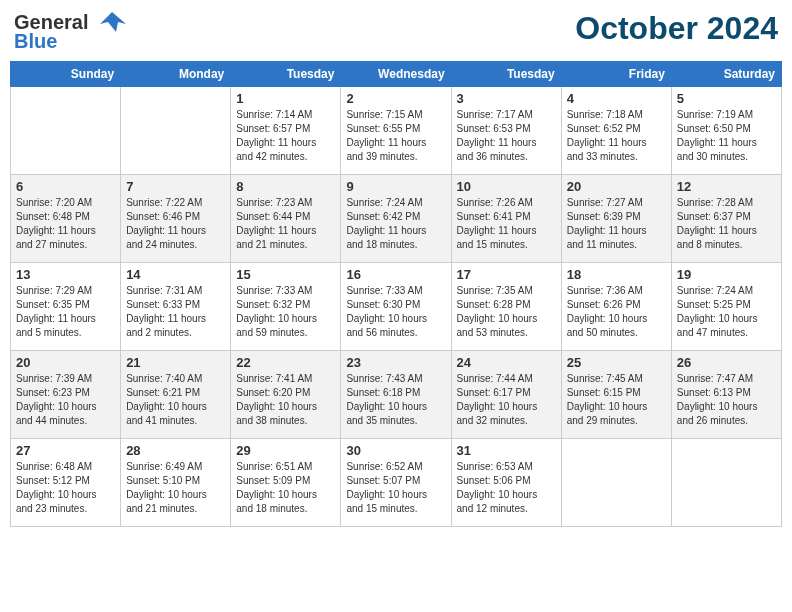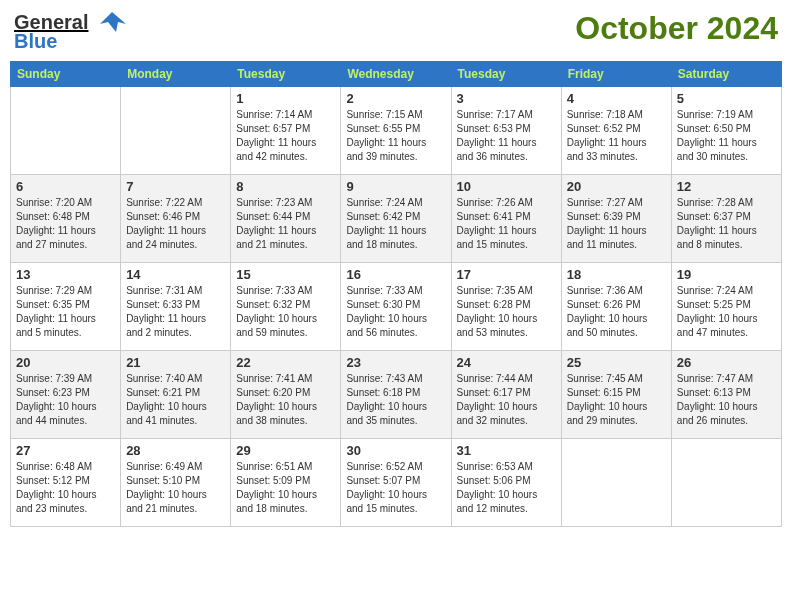--- a/index.html
+++ b/index.html
@@ -19,44 +19,43 @@
     }
     .logo {
       display: flex;
       flex-direction: column;
       align-items: flex-start;
     }
     .logo-row {
       display: flex;
       align-items: center;
       gap: 8px;
-      text-decoration: underline;
     }
     .title-section {
       text-align: right;
     }
     .month-title {
       font-size: 32px;
       font-weight: bold;
-      color: #4d7c0f;
+      color: #0c4a6e;
     }
     .location {
       font-size: 14px;
       color: #333;
       font-weight: bold;
     }
     table {
       width: 100%;
       border-collapse: collapse;
       table-layout: fixed;
     }
     th {
       background-color: #2e75c5;
-      color: #bef264;
-      text-align: left;
+      color: #ffffff;
+      text-align: right;
       padding: 5px 6px;
       font-size: 12px;
       font-weight: bold;
       border: 1px solid #2e75c5;
     }
     td {
       border: 1px solid #ccc;
       vertical-align: top;
       padding: 4px 5px;
       font-size: 10.5px;

